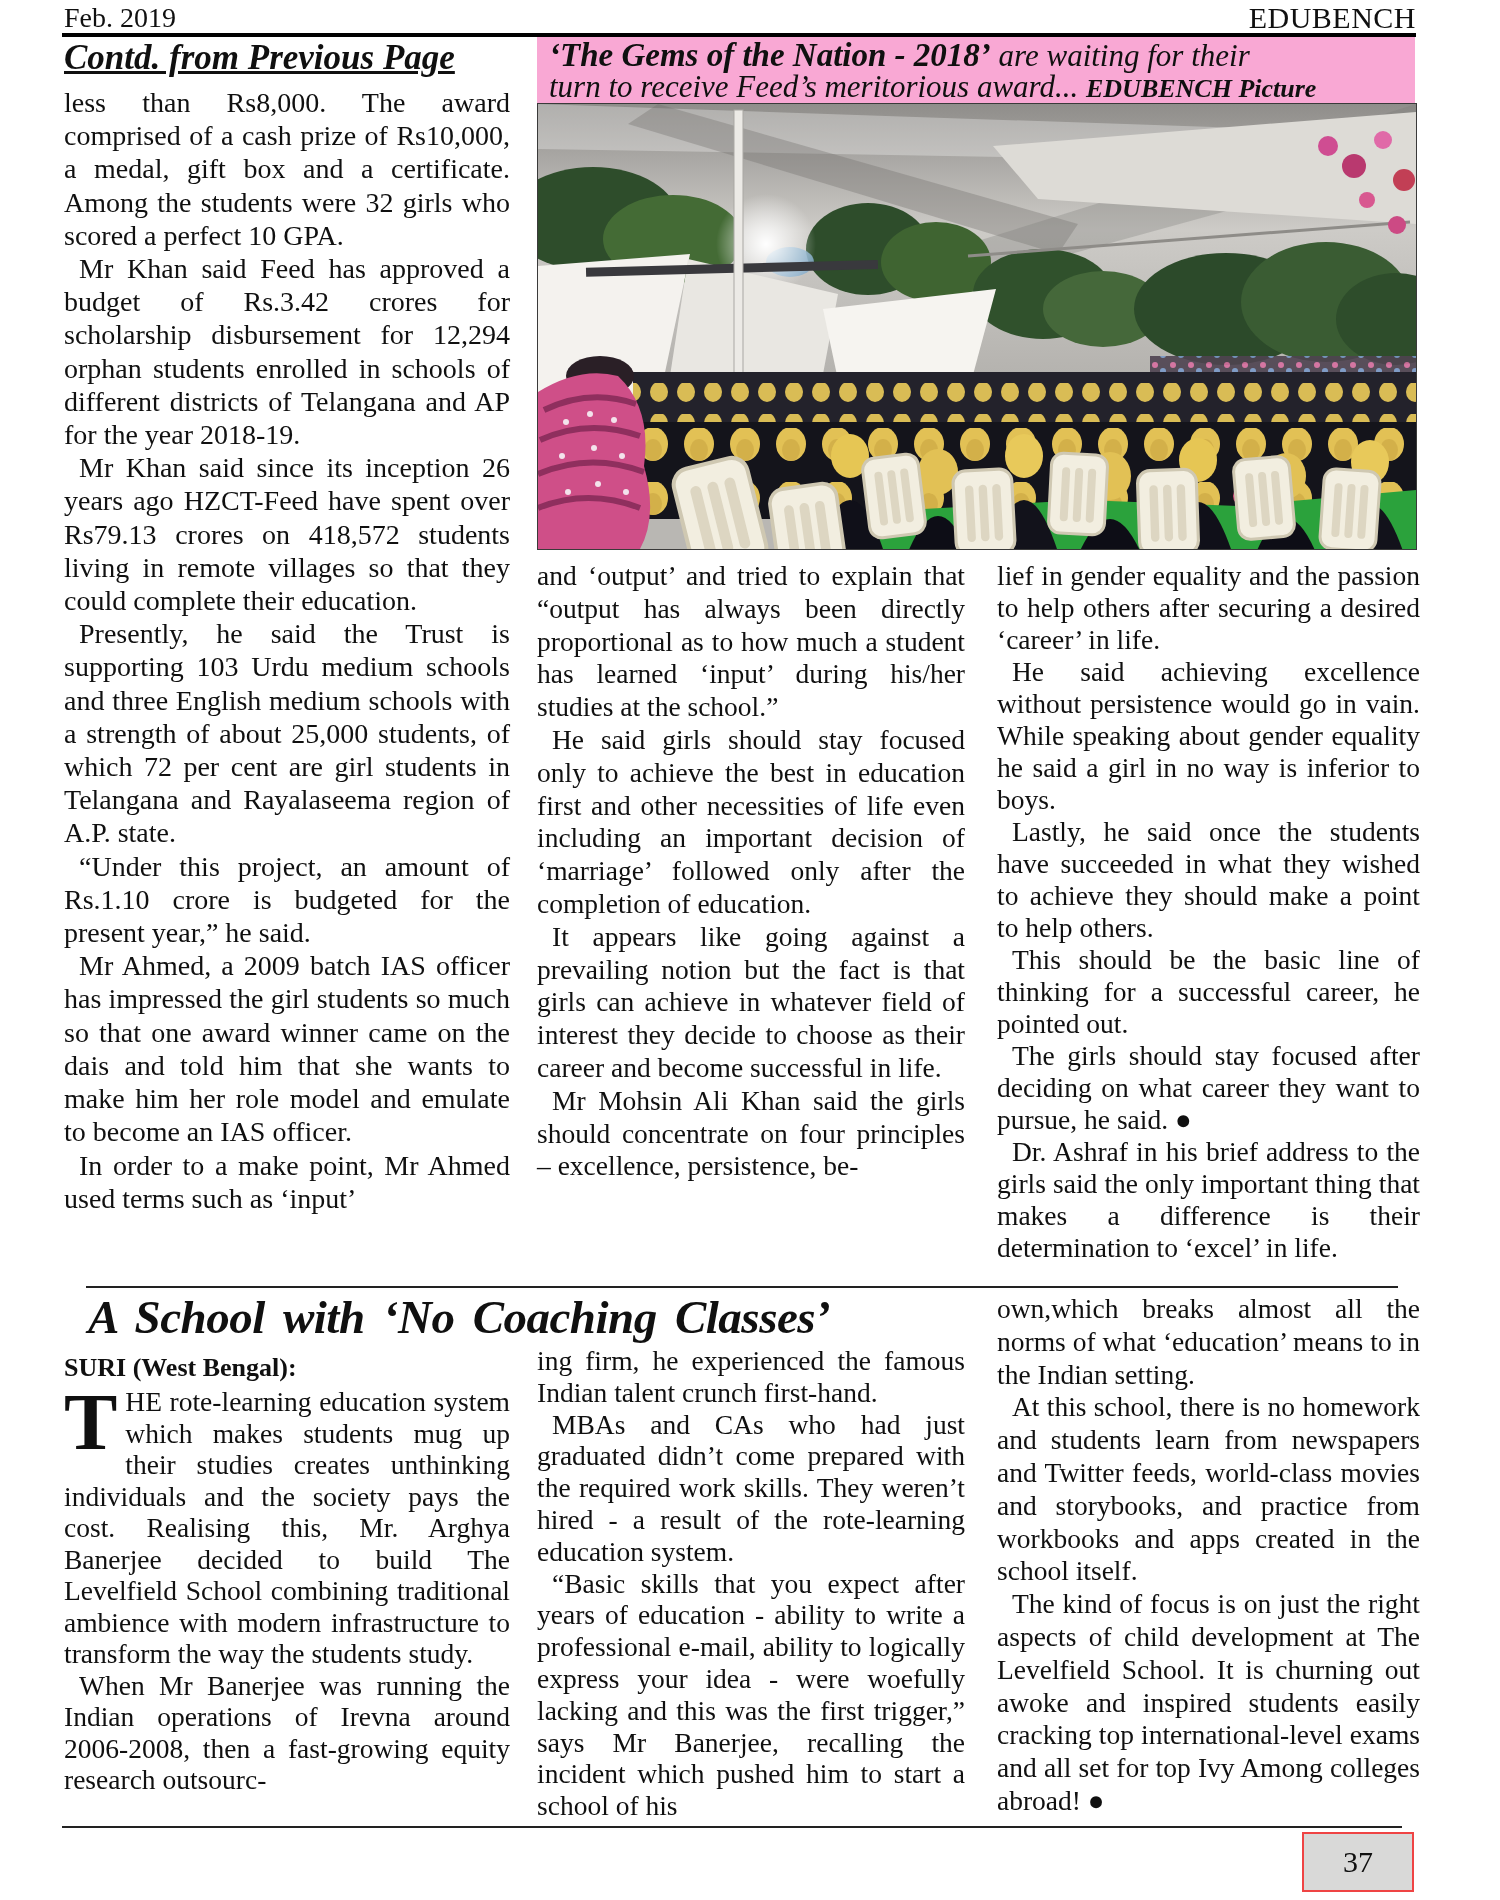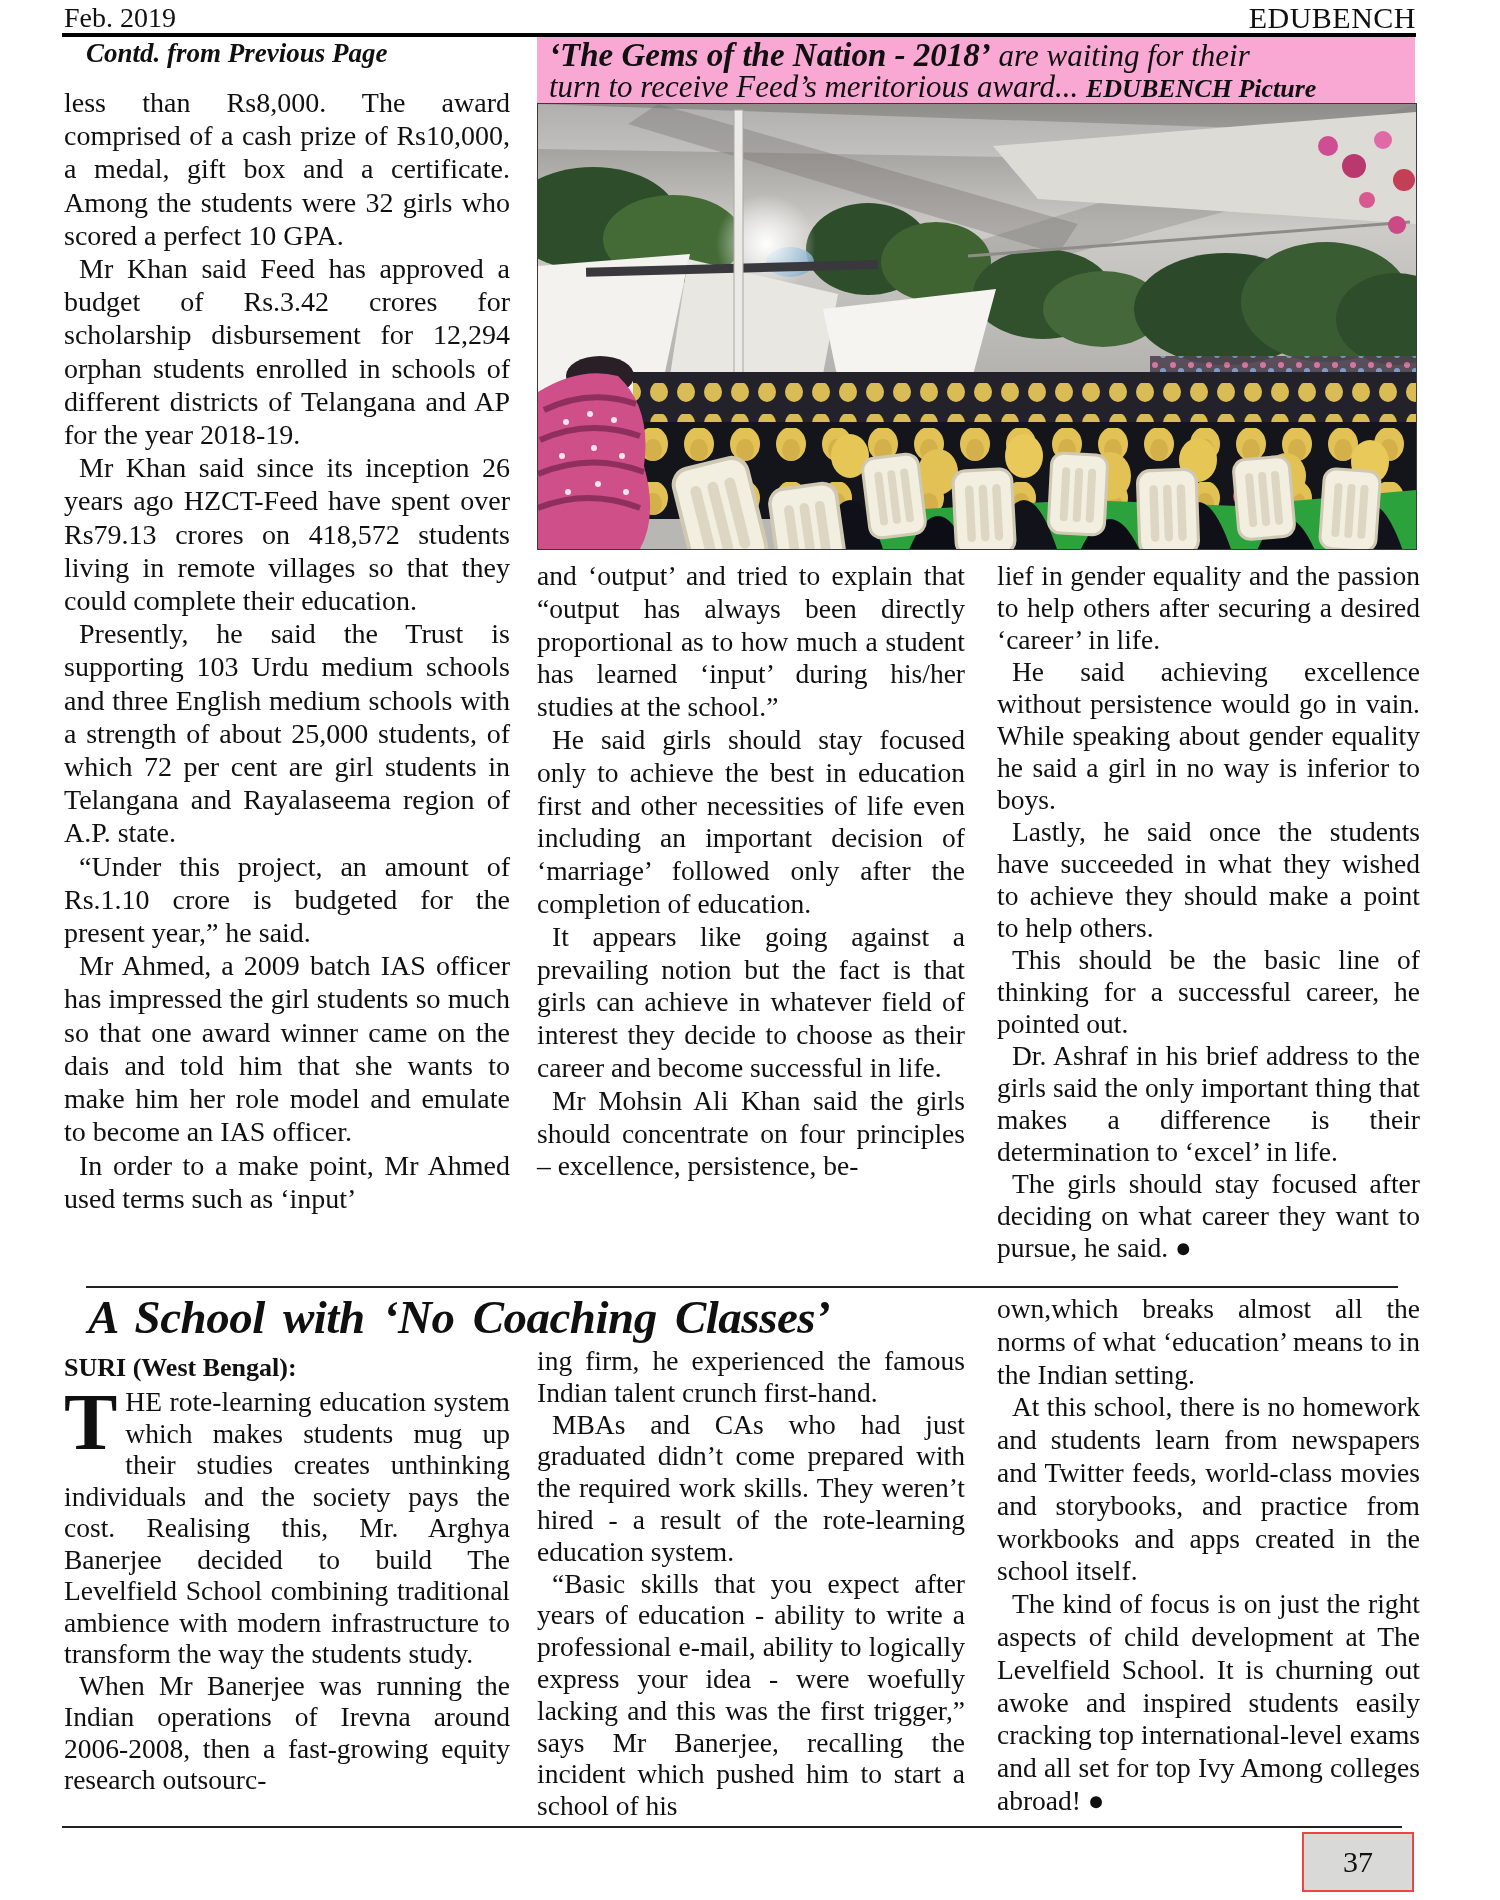--- a/index.html
+++ b/index.html
@@ -7,21 +7,21 @@
        font-family:"Liberation Serif",serif;color:#101010;overflow:hidden;}
 
   .abs{position:absolute;}
 
   
   .date{left:64px;top:2px;font-size:28px;}
   .masthead{right:84px;top:1px;font-size:30px;letter-spacing:.5px;}
   .hrule{left:62px;top:33px;width:1354px;height:4px;background:#000;}
 
   
-  .contd{left:86px;top:38px;font-size:27px;font-weight:bold;font-style:italic;}
+  .contd{left:64px;top:38px;font-size:35px;font-weight:bold;font-style:italic;text-decoration:underline;}
   .col{position:absolute;text-align:justify;}
   .c1a{left:64px;top:66px;width:446px;font-size:28px;line-height:33.2px;margin-top:20px;}
   .c2a{left:537px;top:560px;width:428px;font-size:27.5px;line-height:32.8px;}
   .c3a{left:997px;top:560px;width:423px;font-size:27.5px;line-height:32px;}
   .col p{margin:0;text-indent:15px;}
   .col p.cont{text-indent:0;}
 
   
   .caption{left:537px;top:37px;width:878px;height:66px;background:#f9a8d4;
            font-style:italic;font-size:31px;line-height:31px;
@@ -226,22 +226,22 @@
   <p>He said girls should stay focused only to achieve the best in education first and other necessities of life even including an important decision of ‘marriage’ followed only after the completion of education.</p>
   <p>It appears like going against a prevailing notion but the fact is that girls can achieve in whatever field of interest they decide to choose as their career and become successful in life.</p>
   <p>Mr Mohsin Ali Khan said the girls should concentrate on four principles – excellence, persistence, be-</p>
 </div>
 
 <div class="col c3a">
   <p class="cont">lief in gender equality and the passion to help others after securing a desired ‘career’ in life.</p>
   <p>He said achieving excellence without persistence would go in vain. While speaking about gender equality he said a girl in no way is inferior to boys.</p>
   <p>Lastly, he said once the students have succeeded in what they wished to achieve they should make a point to help others.</p>
   <p>This should be the basic line of thinking for a successful career, he pointed out.</p>
+  <p>The girls should stay focused after deciding on what career they want to pursue, he said. ●</p>
   <p>Dr. Ashraf in his brief address to the girls said the only important thing that makes a difference is their determination to ‘excel’ in life.</p>
-  <p>The girls should stay focused after deciding on what career they want to pursue, he said. ●</p>
 </div>
 
 <div class="abs rule2"></div>
 <h1 class="abs headline" style="margin:0;">A School with ‘No Coaching Classes’</h1>
 <span class="abs byline">SURI (West Bengal):</span>
 
 <div class="col c1b">
   <p class="cont"><span class="dropcap">T</span><span>HE rote-learning education system which makes students mug up their studies creates unthinking individuals and the society pays the cost. Realising this, Mr. Arghya Banerjee decided to build The Levelfield School combining traditional ambience with modern infrastructure to transform the way the students study.</span></p>
   <p>When Mr Banerjee was running the Indian operations of Irevna around 2006-2008, then a fast-growing equity research outsourc-</p>
 </div>

